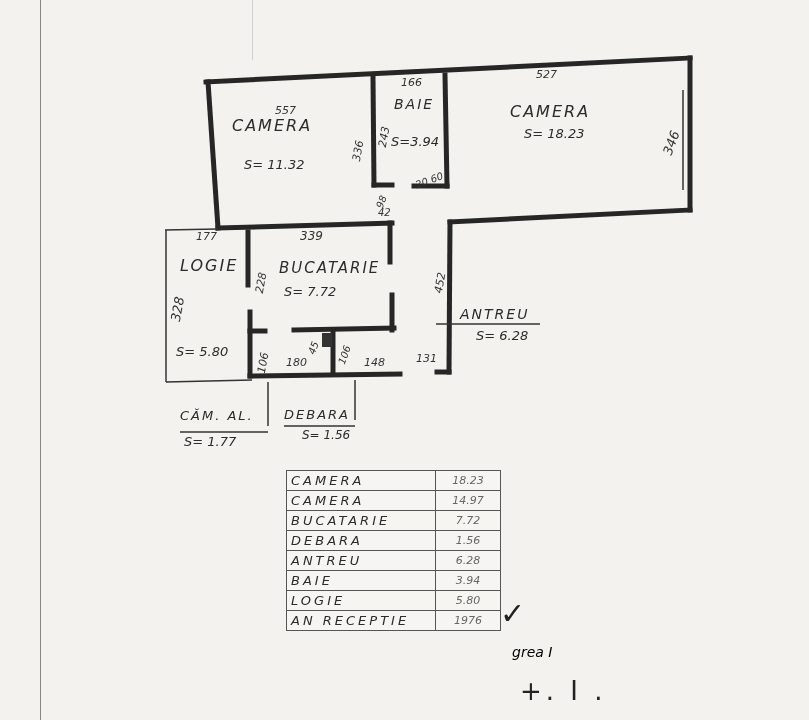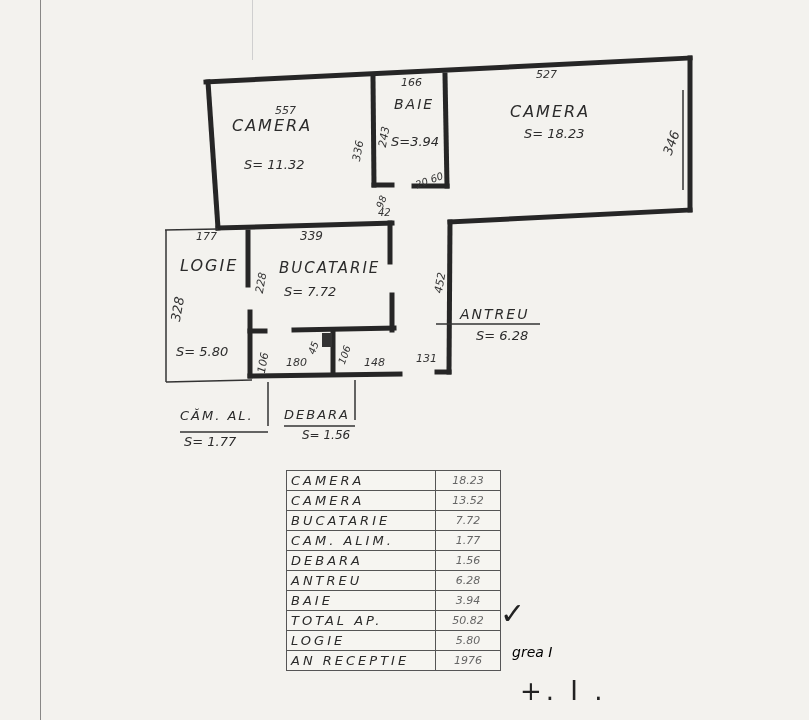--- a/index.html
+++ b/index.html
@@ -138,45 +138,37 @@
 <div class="hand area" style="left:302px;top:428px;font-size:12px;">S= 1.56</div>
 
 <table class="table">
   <tbody>
     <tr>
         <td class="n">CAMERA</td>
         <td class="v">18.23</td>
       </tr>
     <tr>
         <td class="n">CAMERA</td>
-        <td class="v">13.52</td>
+        <td class="v">14.97</td>
       </tr>
     <tr>
         <td class="n">BUCATARIE</td>
         <td class="v">7.72</td>
-      </tr>
-    <tr>
-        <td class="n">CAM. ALIM.</td>
-        <td class="v">1.77</td>
       </tr>
     <tr>
         <td class="n">DEBARA</td>
         <td class="v">1.56</td>
       </tr>
     <tr>
         <td class="n">ANTREU</td>
         <td class="v">6.28</td>
       </tr>
     <tr>
         <td class="n">BAIE</td>
         <td class="v">3.94</td>
-      </tr>
-    <tr>
-        <td class="n">TOTAL AP.</td>
-        <td class="v">50.82</td>
       </tr>
     <tr>
         <td class="n">LOGIE</td>
         <td class="v">5.80</td>
       </tr>
     <tr>
         <td class="n">AN RECEPTIE</td>
         <td class="v">1976</td>
       </tr>
   </tbody>

